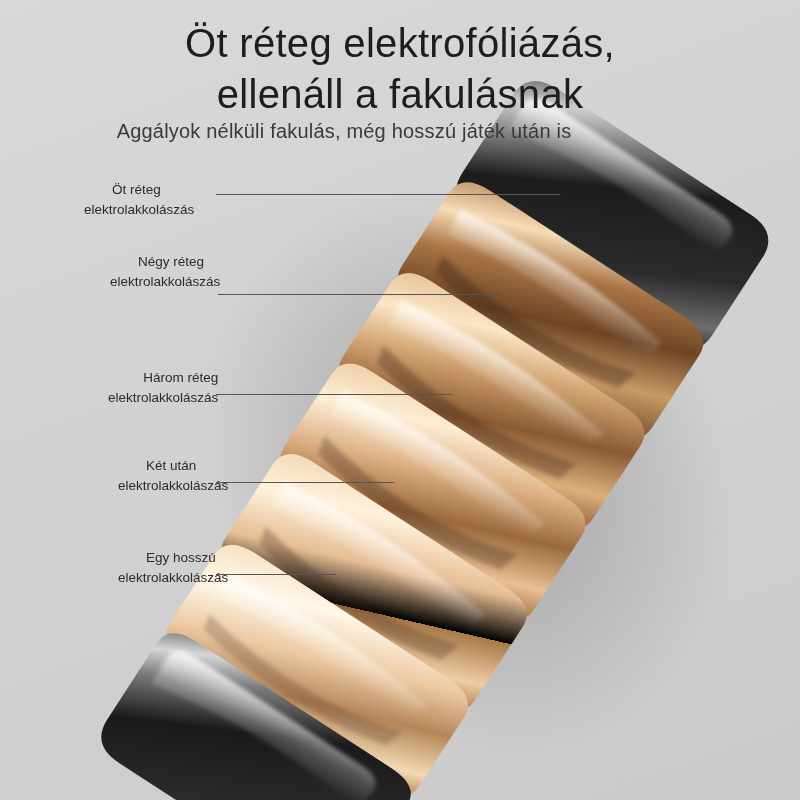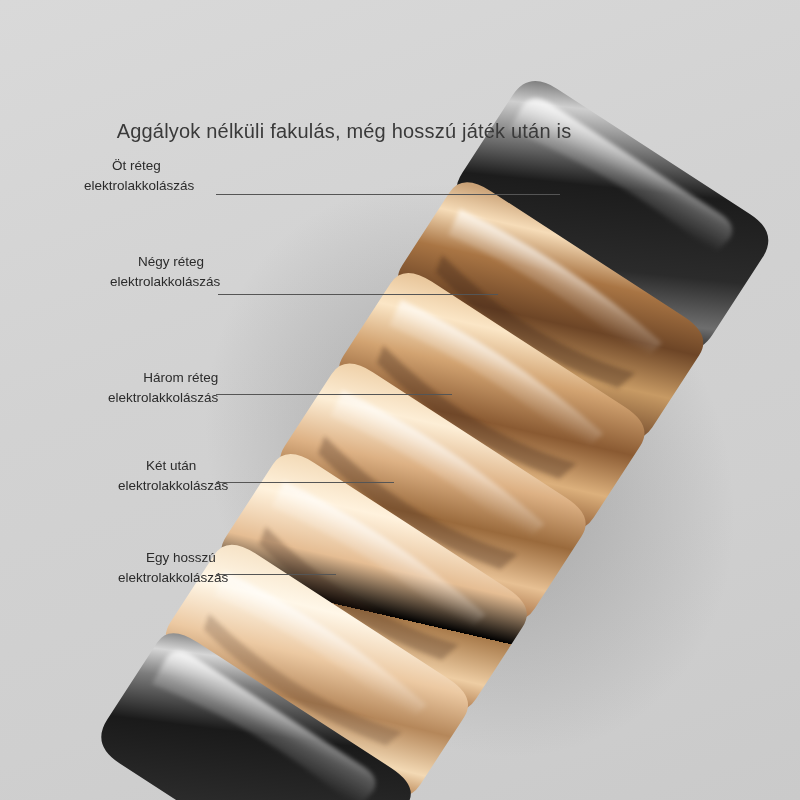--- a/index.html
+++ b/index.html
@@ -304,25 +304,27 @@
                  l 200 0
                  q 22 0 22 16
                  l -4 24
                  q -110 -18 -240 6 z" fill="url(#gloss)" filter="url(#blurXs)"></path>
       </g>
 
     </g>
   </svg>
 
   <div class="headline">
+    <span class="line">Öt réteg elektrofóliázás,</span>
+    <span class="line">ellenáll a fakulásnak</span>
   </div>
 
   <div class="subhead">Aggályok nélküli fakulás, még hosszú játék után is</div>
 
-  <div class="callout" style="left:84px; top:156px;">
+  <div class="callout" style="left:84px; top:180px;">
     <span class="l1">Öt réteg</span>
     <span class="l2">elektrolakkolászás</span>
   </div>
   <div class="leader" style="left:216px; top:194px; width:344px;"></div>
 
   <div class="callout" style="left:110px; top:252px;">
     <span class="l1">Négy réteg</span>
     <span class="l2">elektrolakkolászás</span>
   </div>
   <div class="leader" style="left:218px; top:294px; width:280px;"></div>

